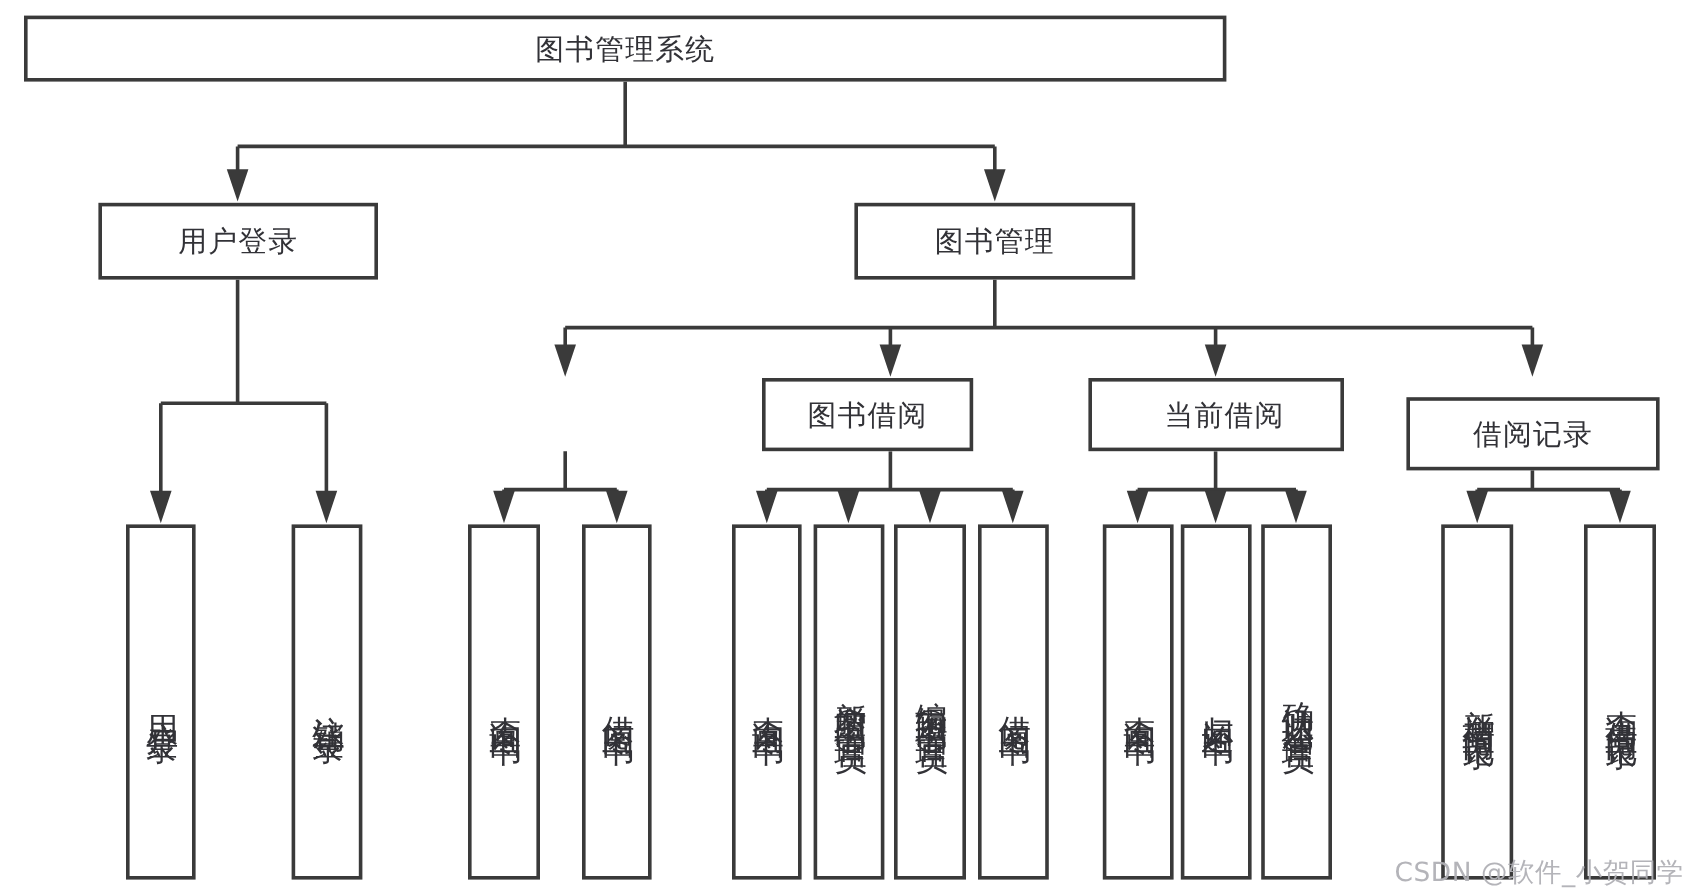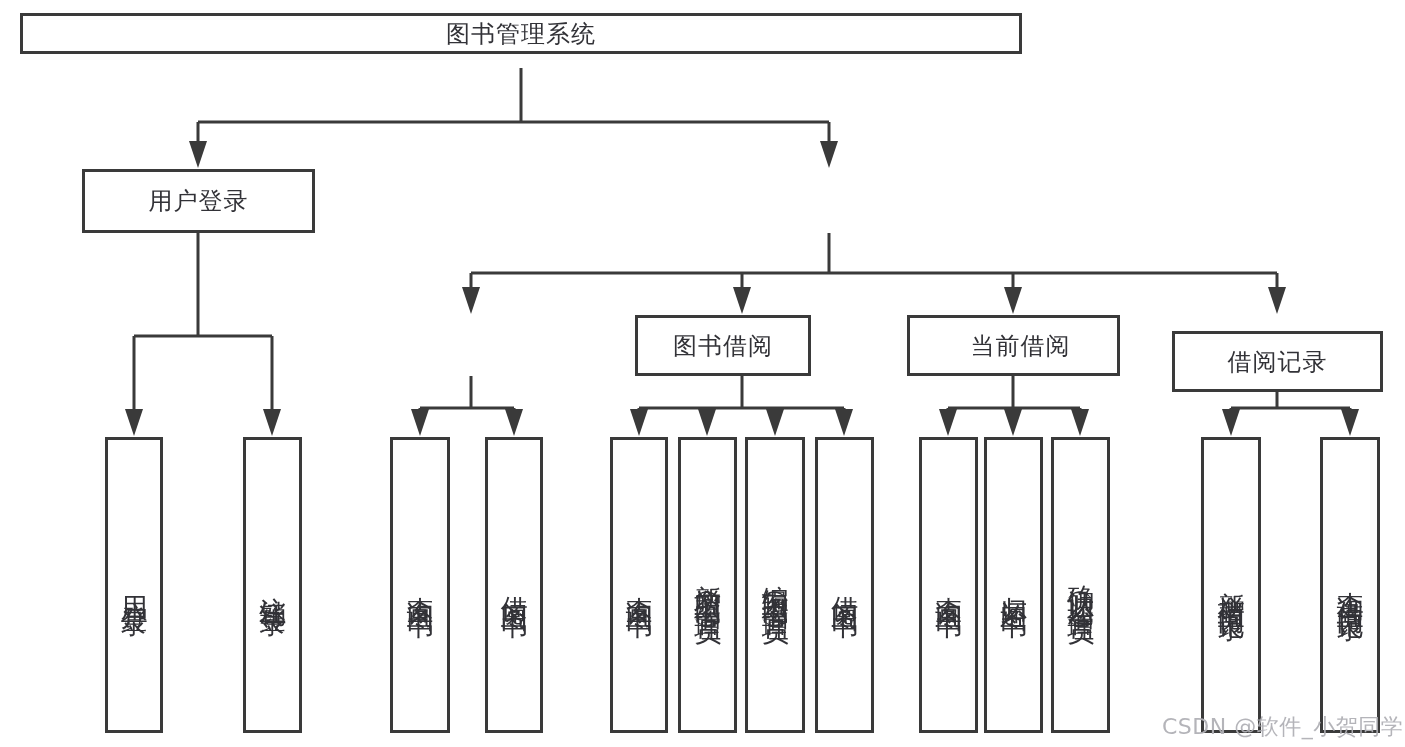--- a/index.html
+++ b/index.html
@@ -81,26 +81,29 @@
       <polygon points="775,436 766,409 784,409"></polygon>
       <polygon points="844,436 835,409 853,409"></polygon>
       <polygon points="948,436 939,409 957,409"></polygon>
       <polygon points="1013,436 1004,409 1022,409"></polygon>
       <polygon points="1080,436 1071,409 1089,409"></polygon>
       <polygon points="1231,436 1222,409 1240,409"></polygon>
       <polygon points="1350,436 1341,409 1359,409"></polygon>
     </g>
   </svg>
 
-  <div class="node hbox root" style="left:20px;top:13px;width:1002px;height:41px;">
+  <div class="node hbox root" style="left:20px;top:13px;width:1002px;height:55px;">
     <span>图书管理系统</span>
   </div>
 
   <div class="node hbox" style="left:82px;top:169px;width:233px;height:64px;">
     <span>用户登录</span>
+  </div>
+  <div class="node hbox" style="left:712px;top:169px;width:234px;height:64px;">
+    <span>图书管理</span>
   </div>
 
   <div class="node hbox" style="left:635px;top:315px;width:176px;height:61px;">
     <span>图书借阅</span>
   </div>
   <div class="node hbox" style="left:907px;top:315px;width:213px;height:61px;padding-left:14px;">
     <span>当前借阅</span>
   </div>
   <div class="node hbox" style="left:1172px;top:315px;width:211px;height:61px;margin-top:16px;">
     <span>借阅记录</span>

